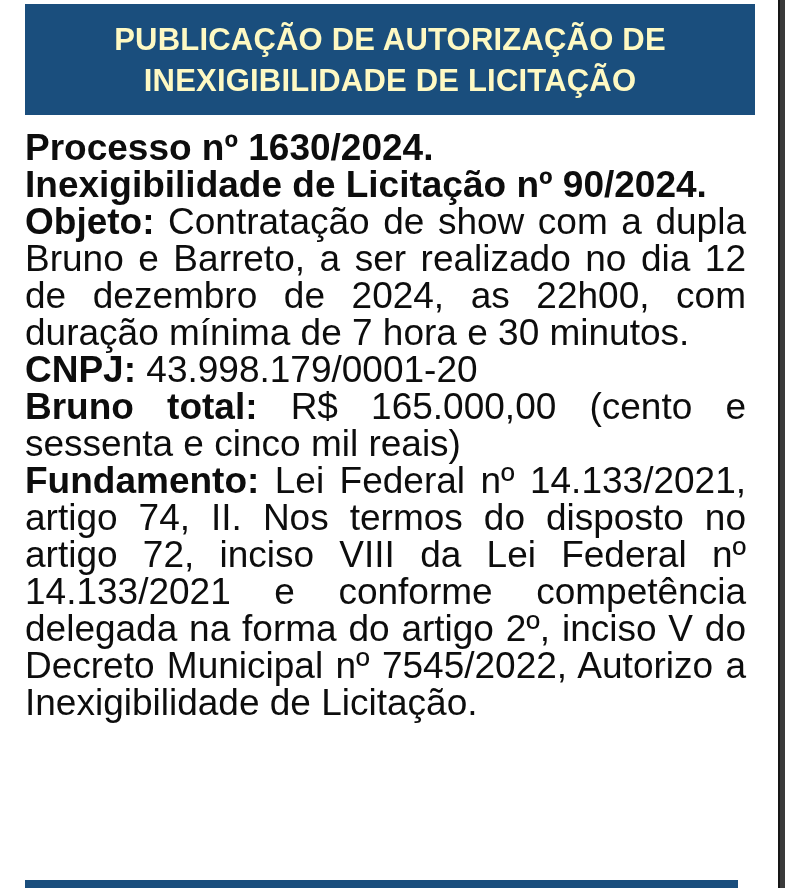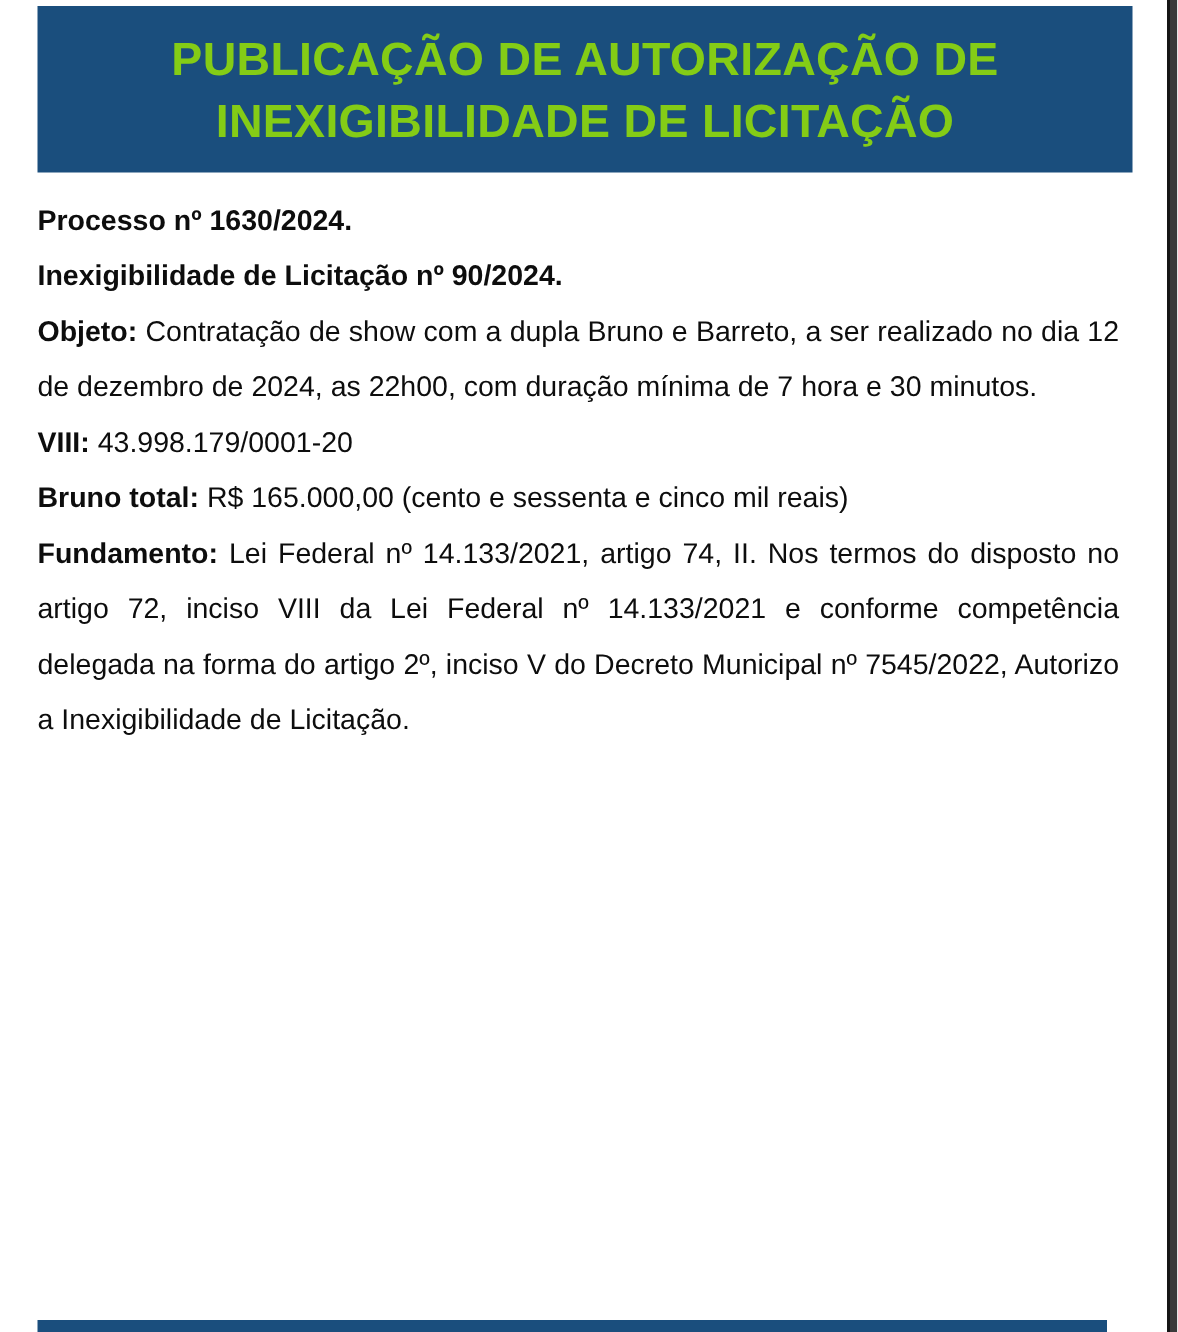--- a/index.html
+++ b/index.html
@@ -27,34 +27,34 @@
     height: 111px;
     background: var(--banner_blue, #1A4E7D);
     display: flex;
     align-items: center;
     justify-content: center;
   }
 
   .banner-title {
     width: 640px;
     text-align: center;
-    color: #84cc16;
+    color: #fef9c3;
     font-weight: bold;
     font-size: 31px;
     line-height: 41px;
     letter-spacing: 0.2px;
   }
 
   
   .notice-body {
     position: absolute;
     left: 25px;
     top: 129px;
     width: 721px;
-    font-size: 19px;
+    font-size: 37px;
     line-height: 37px;
   }
 
   .notice-body p {
     text-align: justify;
   }
 
   .notice-body .para-label {
     font-weight: bold;
   }
@@ -91,21 +91,21 @@
 
   <div class="notice-body">
 
     <p><span class="para-label">Processo nº 1630/2024.</span><span></span></p>
 
     <p><span class="para-label">Inexigibilidade de Licitação nº 90/2024.</span><span></span></p>
 
     <p><span class="para-label">Objeto:</span><span> Contratação de show com a dupla Bruno e Barreto, a ser realizado no dia 12 de dezembro de 2024, as 22h00, com duração mínima de 7 hora e 30 minutos.</span></p>
 
 
-    <p><span class="para-label">VIII:</span><span> 43.998.179/0001-20</span></p>
+    <p><span class="para-label">CNPJ:</span><span> 43.998.179/0001-20</span></p>
 
     <p><span class="para-label">Bruno total:</span><span> R$ 165.000,00 (cento e sessenta e cinco mil reais)</span></p>
 
     <p><span class="para-label">Fundamento:</span><span> Lei Federal nº 14.133/2021, artigo 74, II. Nos termos do disposto no artigo 72, inciso VIII da Lei Federal nº 14.133/2021 e conforme competência delegada na forma do artigo 2º, inciso V do Decreto Municipal nº 7545/2022, Autorizo a Inexigibilidade de Licitação.</span></p>
 
 
 
   </div>
 
   <div class="banner-bottom"></div>

